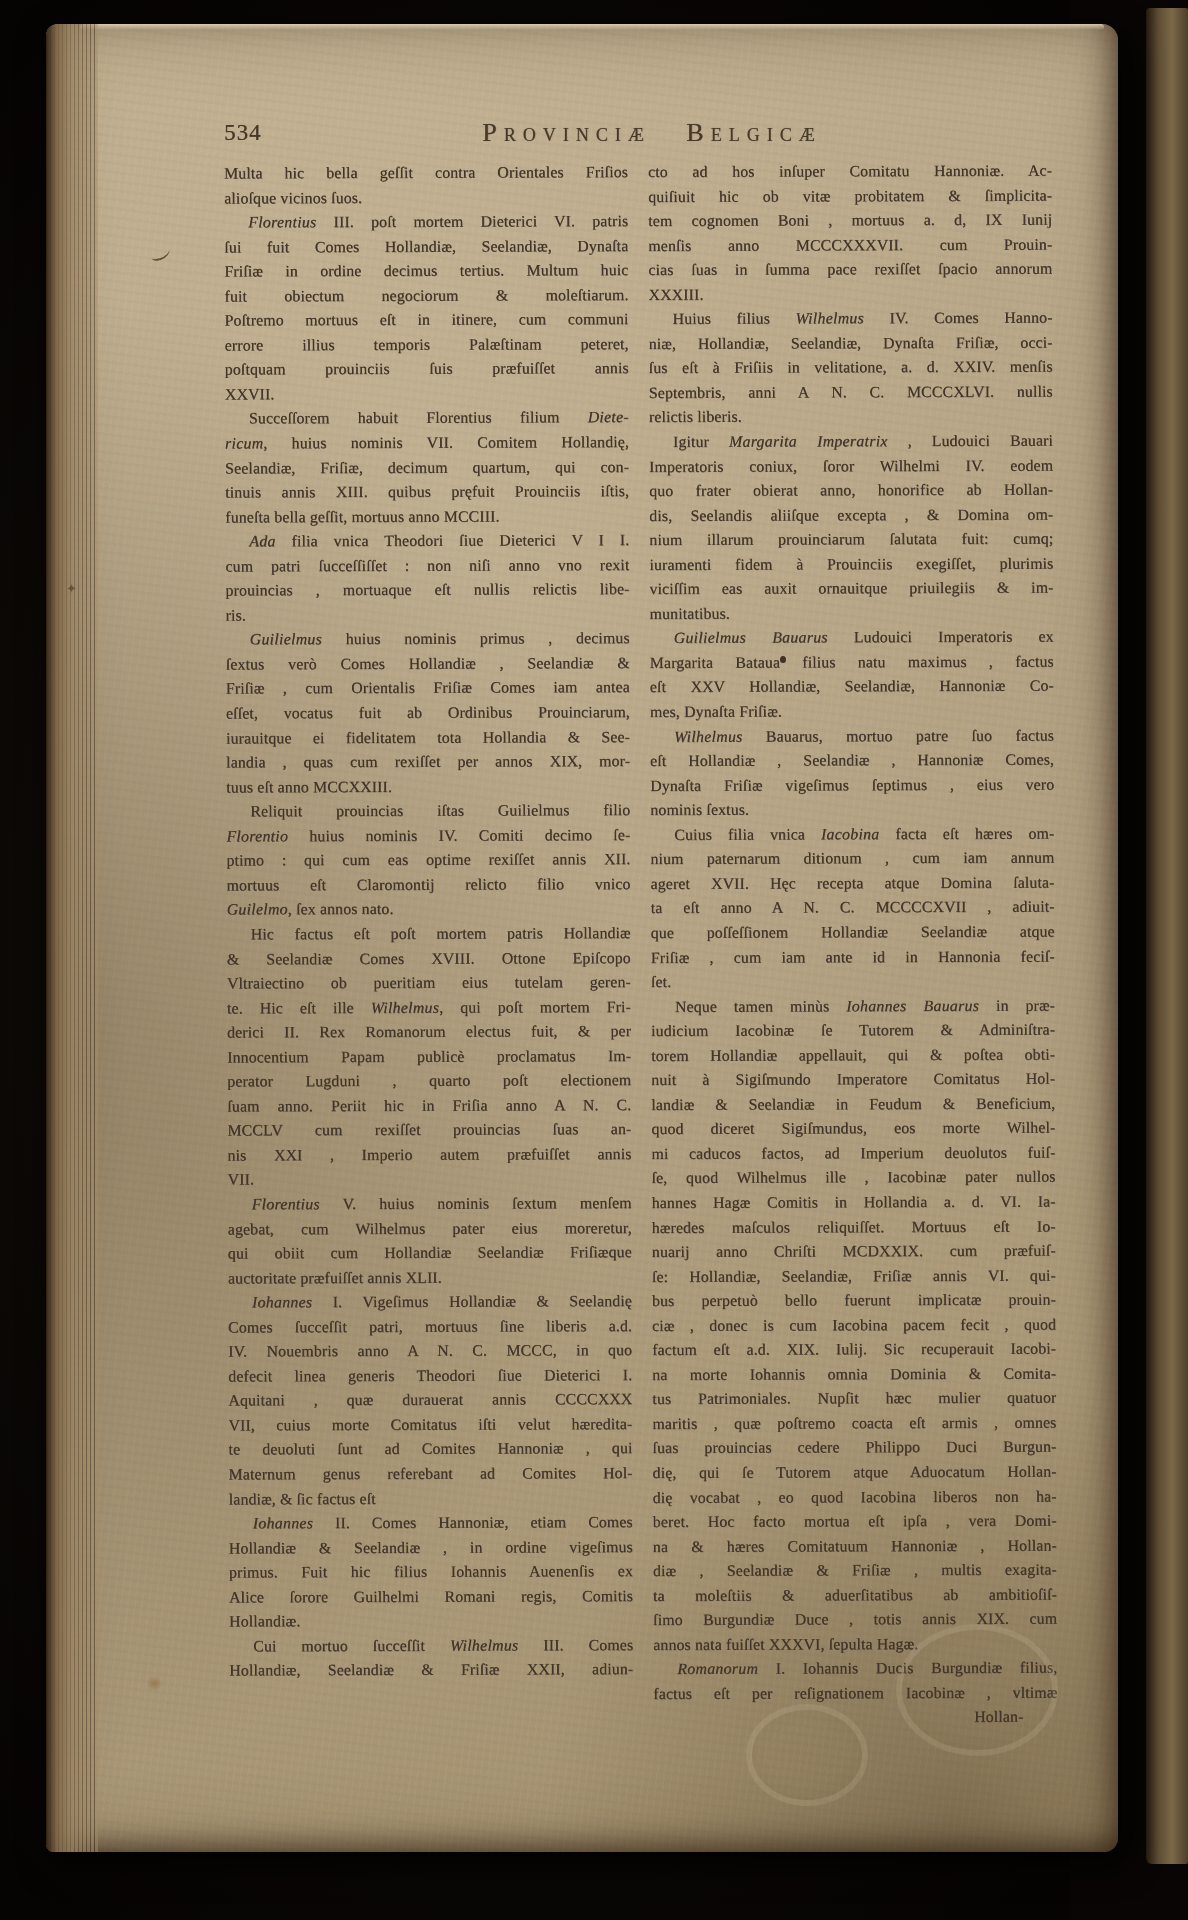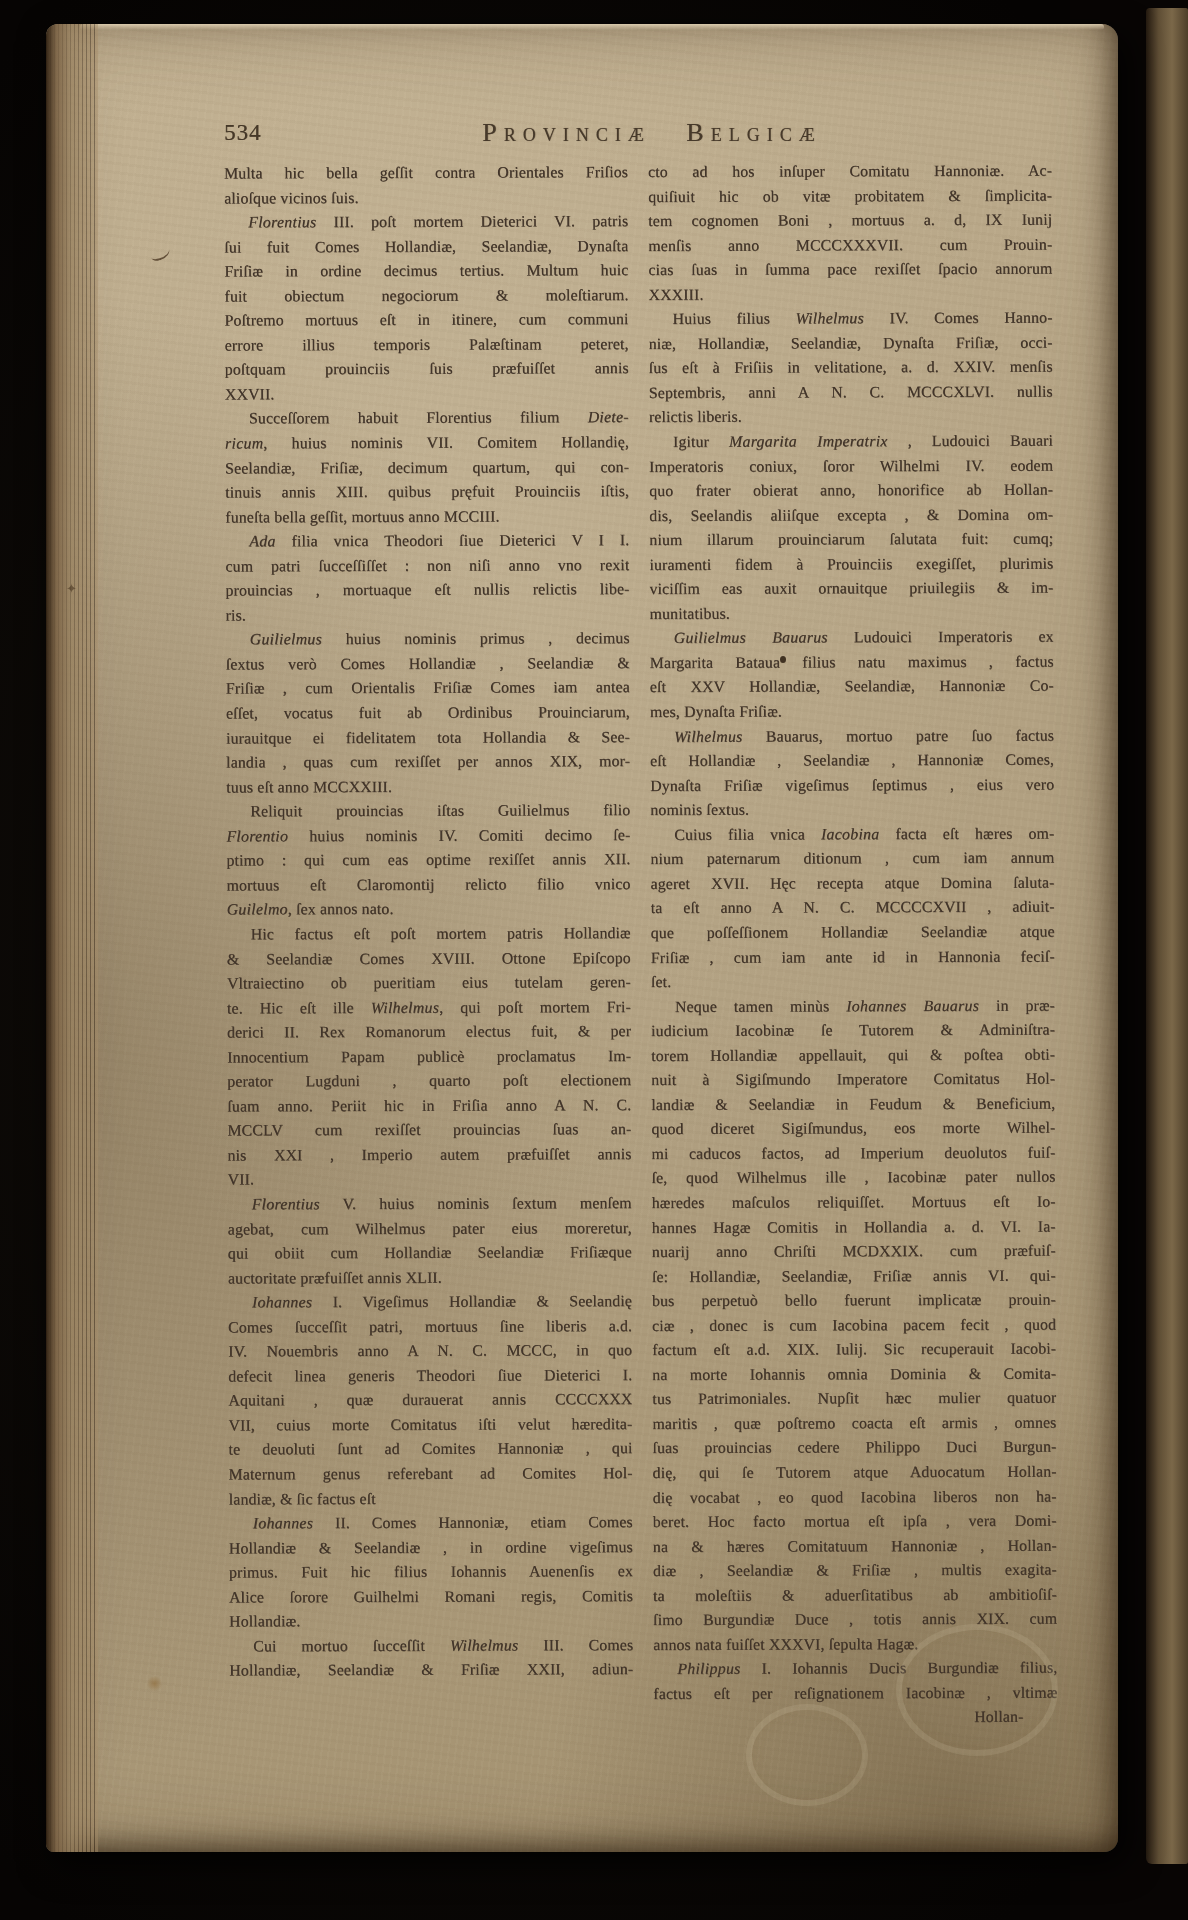--- a/index.html
+++ b/index.html
@@ -109,21 +109,21 @@
 
   <div class="page">
     <div class="fore-edge"></div>
 
     <span class="pagenum">534</span>
     <div class="running-title">Provinciæ Belgicæ</div>
 
     <div class="text-area">
       <div class="col col-left">
           <div class="line">Multa hic bella geſſit contra Orientales Friſios</div>
-          <div class="line end">alioſque vicinos ſuis.</div>
+          <div class="line end">alioſque vicinos ſuos.</div>
           <div class="line indent"><i>Florentius</i> III. poſt mortem Dieterici VI. patris</div>
           <div class="line">ſui fuit Comes Hollandiæ, Seelandiæ, Dynaſta</div>
           <div class="line">Friſiæ in ordine decimus tertius.  Multum huic</div>
           <div class="line">fuit obiectum negociorum &amp; moleſtiarum.</div>
           <div class="line">Poſtremo mortuus eſt in itinere, cum communi</div>
           <div class="line">errore illius temporis Palæſtinam peteret,</div>
           <div class="line">poſtquam prouinciis ſuis præfuiſſet annis</div>
           <div class="line end">XXVII.</div>
           <div class="line indent">Succeſſorem habuit Florentius filium <i>Diete-</i></div>
           <div class="line"><i>ricum</i>, huius nominis VII. Comitem Hollandię,</div>
@@ -214,40 +214,40 @@
           <div class="line">Friſiæ , cum iam ante id in Hannonia feciſ-</div>
           <div class="line end">ſet.</div>
           <div class="line indent">Neque tamen minùs <i>Iohannes Bauarus</i> in præ-</div>
           <div class="line">iudicium Iacobinæ ſe Tutorem &amp; Adminiſtra-</div>
           <div class="line">torem Hollandiæ appellauit, qui &amp; poſtea obti-</div>
           <div class="line">nuit à Sigiſmundo Imperatore Comitatus Hol-</div>
           <div class="line">landiæ &amp; Seelandiæ in Feudum &amp; Beneficium,</div>
           <div class="line">quod diceret Sigiſmundus, eos morte Wilhel-</div>
           <div class="line">mi caducos factos, ad Imperium deuolutos fuiſ-</div>
           <div class="line">ſe, quod Wilhelmus ille , Iacobinæ pater nullos</div>
+          <div class="line">hannes Hagæ Comitis in Hollandia a. d. VI. Ia-</div>
           <div class="line">hæredes maſculos reliquiſſet.  Mortuus eſt Io-</div>
-          <div class="line">hannes Hagæ Comitis in Hollandia a. d. VI. Ia-</div>
           <div class="line">nuarij anno Chriſti MCDXXIX. cum præfuiſ-</div>
           <div class="line">ſe: Hollandiæ, Seelandiæ, Friſiæ annis VI. qui-</div>
           <div class="line">bus perpetuò bello fuerunt implicatæ prouin-</div>
           <div class="line">ciæ , donec is cum Iacobina pacem fecit , quod</div>
           <div class="line">factum eſt a.d. XIX. Iulij. Sic recuperauit Iacobi-</div>
           <div class="line">na morte Iohannis omnia Dominia &amp; Comita-</div>
           <div class="line">tus Patrimoniales.  Nupſit hæc mulier quatuor</div>
           <div class="line">maritis , quæ poſtremo coacta eſt armis , omnes</div>
           <div class="line">ſuas prouincias cedere Philippo Duci Burgun-</div>
           <div class="line">dię, qui ſe Tutorem atque Aduocatum Hollan-</div>
           <div class="line">dię vocabat , eo quod Iacobina liberos non ha-</div>
           <div class="line">beret.  Hoc facto mortua eſt ipſa , vera Domi-</div>
           <div class="line">na &amp; hæres Comitatuum Hannoniæ , Hollan-</div>
           <div class="line">diæ , Seelandiæ &amp; Friſiæ , multis exagita-</div>
           <div class="line">ta moleſtiis &amp; aduerſitatibus ab ambitioſiſ-</div>
           <div class="line">ſimo Burgundiæ Duce , totis annis XIX. cum</div>
           <div class="line end">annos nata fuiſſet XXXVI, ſepulta Hagæ.</div>
-          <div class="line indent"><i>Philippus</i> I.  Iohannis Ducis Burgundiæ filius,</div>
+          <div class="line indent"><i>Romanorum</i> I.  Iohannis Ducis Burgundiæ filius,</div>
           <div class="line">factus eſt per reſignationem Iacobinæ , vltimæ</div>
           <div class="line cw">Hollan-</div>
         </div>
     </div>
 
     <div class="ink-mark"></div>
     <div class="margin-cross">✦</div>
     <div class="stain-dot"></div>
     <div class="speck"></div>
     <div class="water-ring"></div>

